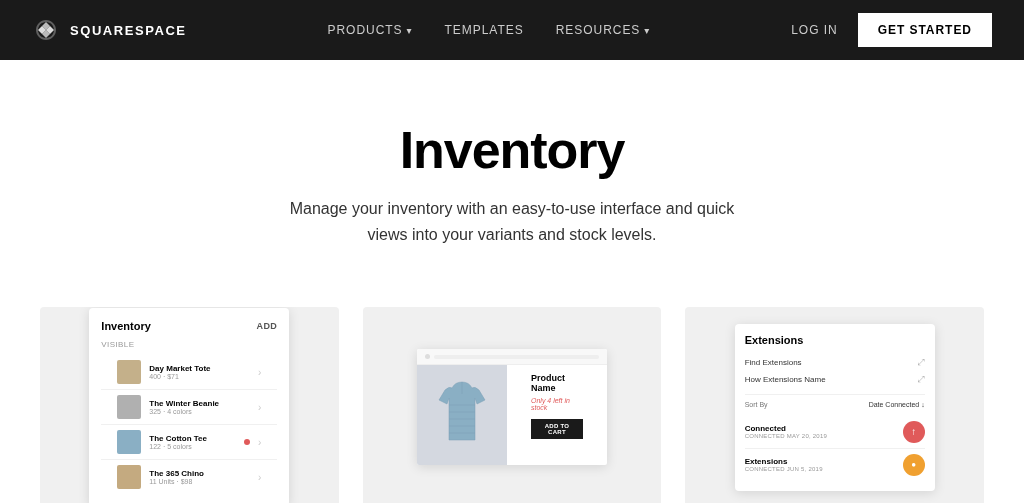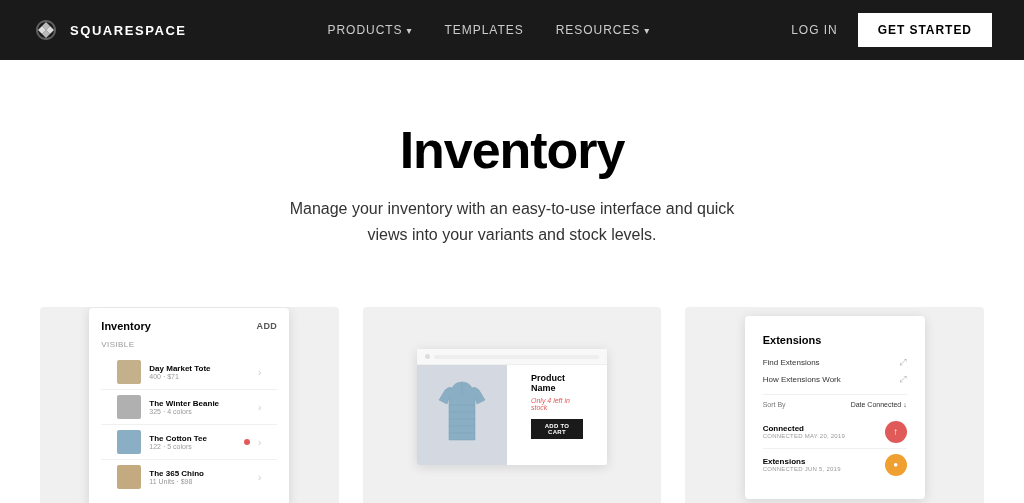--- a/index.html
+++ b/index.html
@@ -195,22 +195,22 @@
       letter-spacing: 0.05em;
       text-transform: uppercase;
       font-weight: 600;
     }
 
     
     .mock-extensions {
       background: #fff;
       border-radius: 4px;
       box-shadow: 0 2px 12px rgba(0,0,0,0.12);
-      width: 180px;
-      padding: 18px;
+      width: 200px;
+      padding: 10px;
       font-size: 9px;
     }
     .mock-ext-title { font-weight: 700; font-size: 11px; margin-bottom: 8px; }
     .mock-ext-row {
       display: flex;
       justify-content: space-between;
       align-items: center;
       padding: 3px 0;
       font-size: 8px;
       color: #333;
@@ -369,21 +369,21 @@
 
   <div class="feature-col">
     <div class="feature-image-box">
       <div class="mock-extensions">
         <div class="mock-ext-title">Extensions</div>
         <div class="mock-ext-row">
           <span>Find Extensions</span>
           <span class="mock-ext-icon">⤢</span>
         </div>
         <div class="mock-ext-row">
-          <span>How Extensions Work</span>
+          <span>How Extensions Name</span>
           <span class="mock-ext-icon">⤢</span>
         </div>
         <hr class="mock-ext-divider">
         <div class="mock-ext-sort">
           <span>Sort By</span>
           <span class="mock-ext-sort-val">Date Connected ↓</span>
         </div>
         <div class="mock-ext-app">
           <div class="mock-ext-app-info">
             <div class="mock-ext-app-name">Connected</div>

